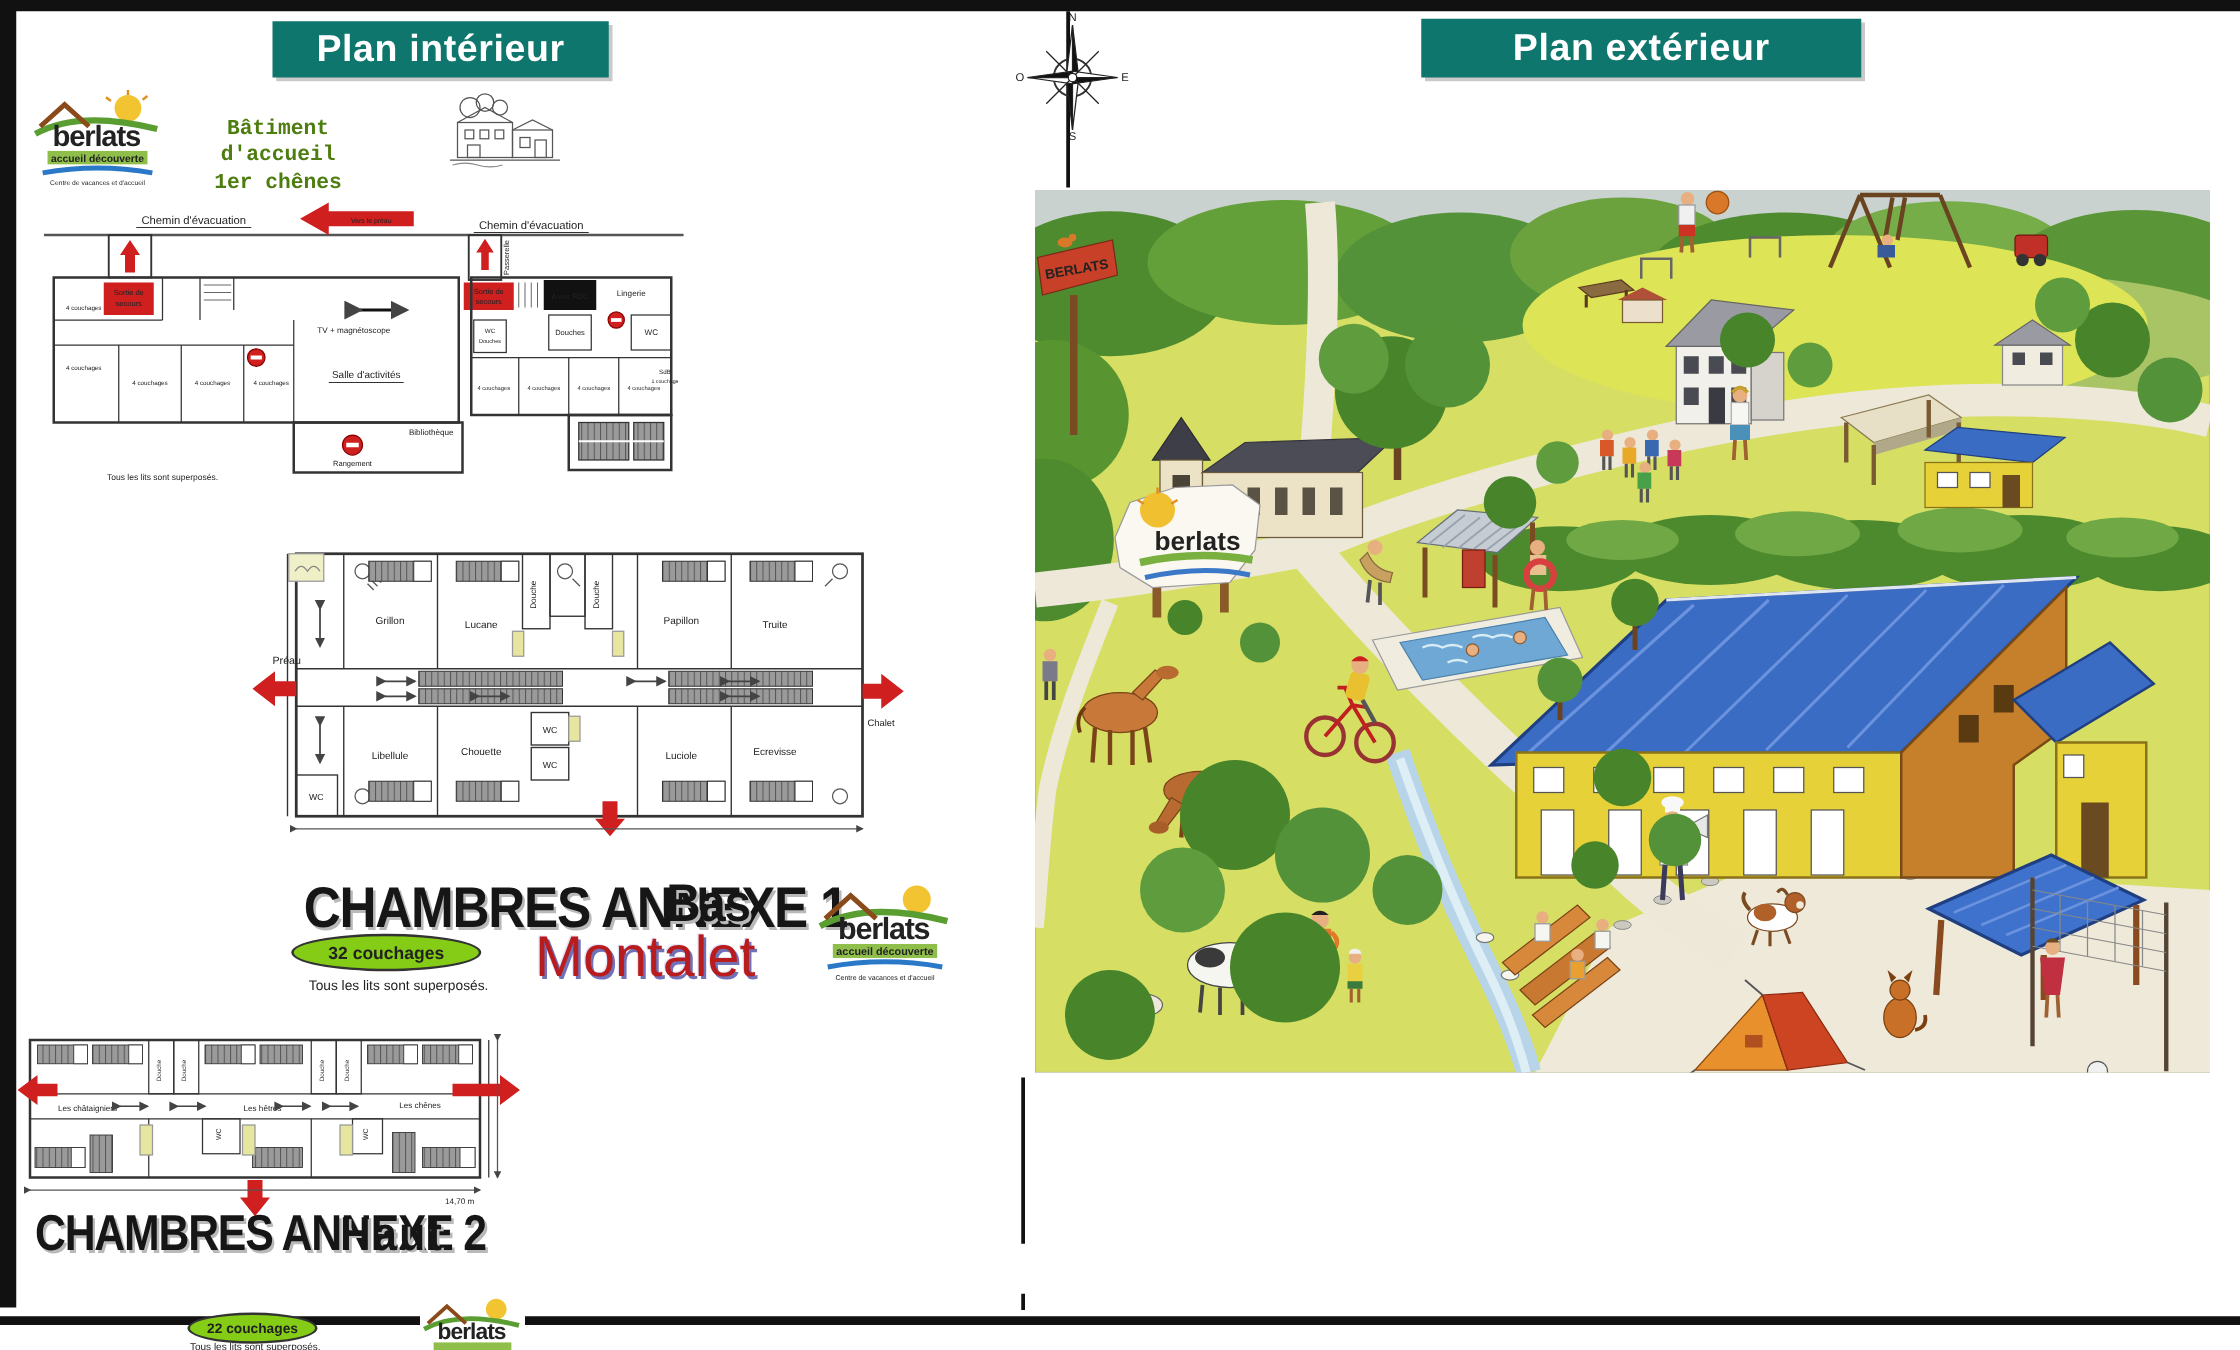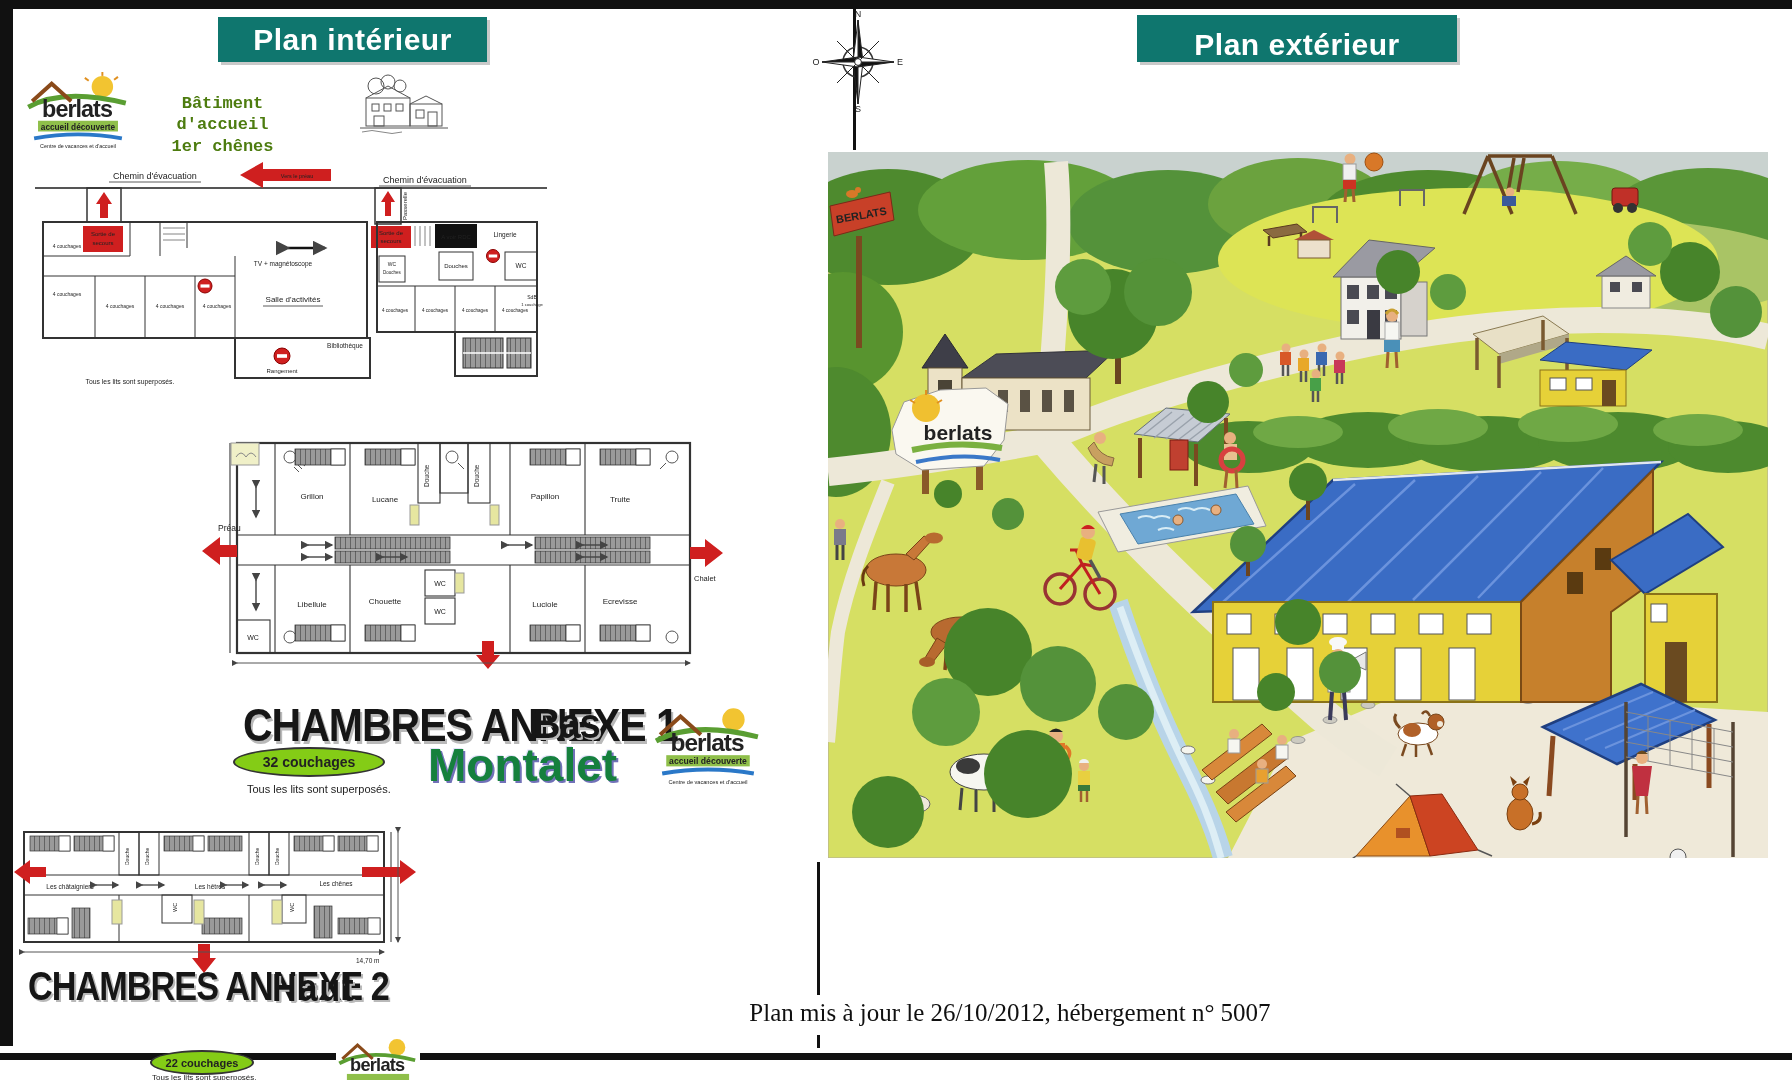--- a/index.html
+++ b/index.html
@@ -6,21 +6,21 @@
   #page{position:relative;width:1792px;height:1080px;background:#fff;overflow:hidden;
         font-family:"Liberation Sans",sans-serif;}
   .abs{position:absolute;}
   .border-bar{background:#111;}
   .banner{background:#0f766e;color:#fff;font-weight:bold;display:flex;align-items:center;
           justify-content:center;font-size:30px;letter-spacing:.5px;box-shadow:3px 3px 0 #c9c9c9;}
   .handtitle{font-family:Liberation Mono, monospace;font-weight:bold;font-size:17px;color:#4d7c0f;
              text-align:center;line-height:1.25;}
   .bigtitle{font-weight:bold;color:#161616;letter-spacing:-1px;transform:scaleY(1.12);
             transform-origin:left top;text-shadow:2px 2px 0 #b9b9b9;white-space:nowrap;}
-  .purple3d{font-weight:bold;color:#15803d;text-shadow:2px 2px 0 #7171b8,-1px -1px 0 #e3e3fa;
+  .purple3d{font-weight:normal;color:#b91c1c;text-shadow:2px 2px 0 #7171b8,-1px -1px 0 #e3e3fa;
             white-space:nowrap;}
   .capsule{border:2px solid #333;border-radius:50%;display:flex;align-items:center;
            justify-content:center;font-size:14px;font-weight:bold;color:#222;background:#84cc16;}
   .smallnote{font-size:11px;color:#222;}
   .footer-note{font-family:"Liberation Serif",serif;font-size:25px;color:#101010;text-align:center;}
   svg{display:block;}
   svg text{font-family:"Liberation Sans",sans-serif;fill:#222;}
   .planline{stroke:#333;fill:none;}
 </style>
 </head>
@@ -32,21 +32,21 @@
   <div class="abs border-bar" style="left:0;top:0;width:13px;height:1046px;"></div>
   <div class="abs border-bar" style="left:0;top:1053px;width:1792px;height:7px;"></div>
 
   <div class="abs" style="left:853px;top:9px;width:3px;height:141px;background:#111;"></div>
   <div class="abs" style="left:817px;top:862px;width:3px;height:133px;background:#111;"></div>
   <div class="abs" style="left:817px;top:1035px;width:3px;height:13px;background:#111;"></div>
 
   <div class="abs banner" style="left:218px;top:17px;width:269px;height:45px;">
     <span>Plan intérieur</span>
   </div>
-  <div class="abs banner" style="left:1137px;top:15px;width:320px;height:47px;align-items:flex-end;">
+  <div class="abs banner" style="left:1137px;top:15px;width:352px;height:47px;">
     <span>Plan extérieur</span>
   </div>
 
   <svg class="abs" style="left:812px;top:8px;" width="92" height="104" viewBox="0 0 92 104">
     <circle cx="46" cy="54" r="15" fill="none" stroke="#333" stroke-width="1.5"></circle>
     <g stroke="#222" stroke-width="1">
       <polygon points="46,12 51,54 46,54" fill="#111"></polygon>
         <polygon points="46,12 41,54 46,54" fill="#fff"></polygon>
       <polygon points="46,96 41,54 46,54" fill="#111"></polygon>
         <polygon points="46,96 51,54 46,54" fill="#fff"></polygon>
@@ -892,15 +892,14 @@
       <circle cx="862" cy="120" r="30" fill="#47842A"></circle>
         <circle cx="908" cy="160" r="26" fill="#54923A"></circle>
         <circle cx="822" cy="92" r="22" fill="#5E9C3E"></circle>
       <circle cx="180" cy="362" r="16" fill="#54923A"></circle>
         <circle cx="120" cy="342" r="14" fill="#47842A"></circle>
       <circle cx="570" cy="120" r="22" fill="#47842A"></circle>
         <circle cx="620" cy="140" r="18" fill="#5E9C3E"></circle>
     </g>
   </svg>
 
-  <div class="abs footer-note" style="left:600px;top:999px;width:820px;">Plan mis à jour le 26/10/2012, hébergement n° 5007</div>
 
 </div>
 
 </body></html>

